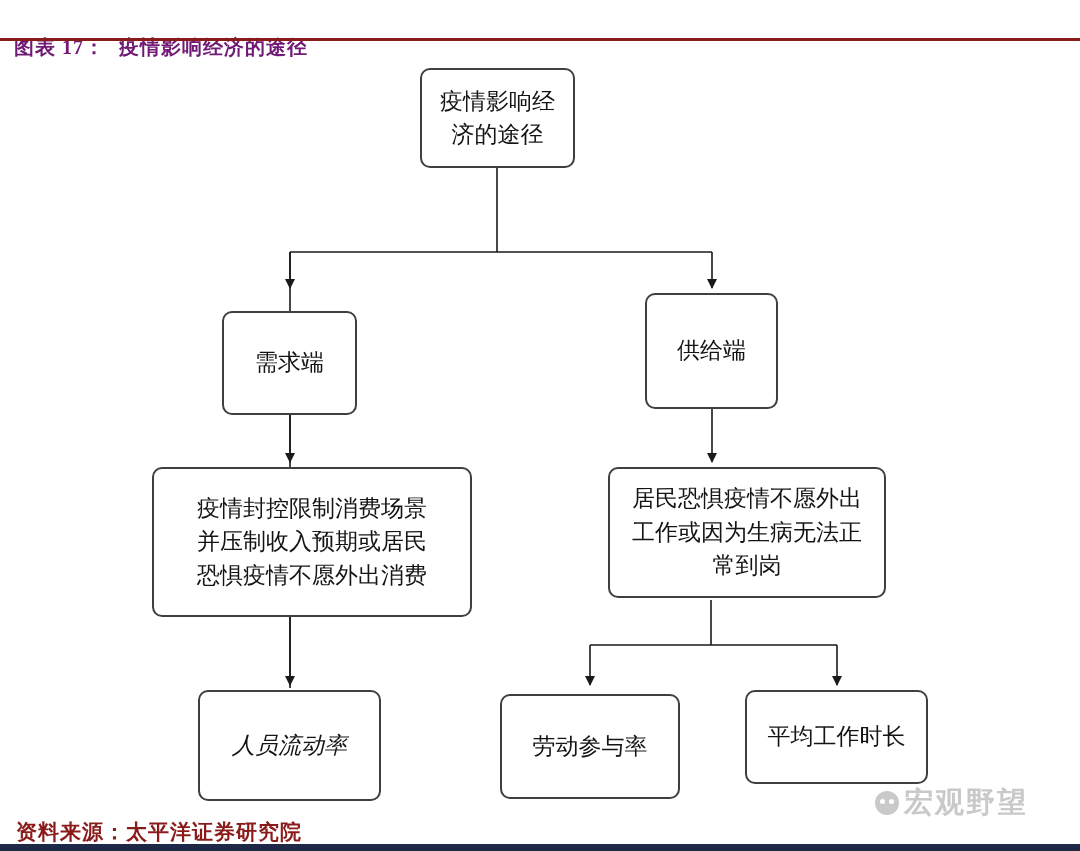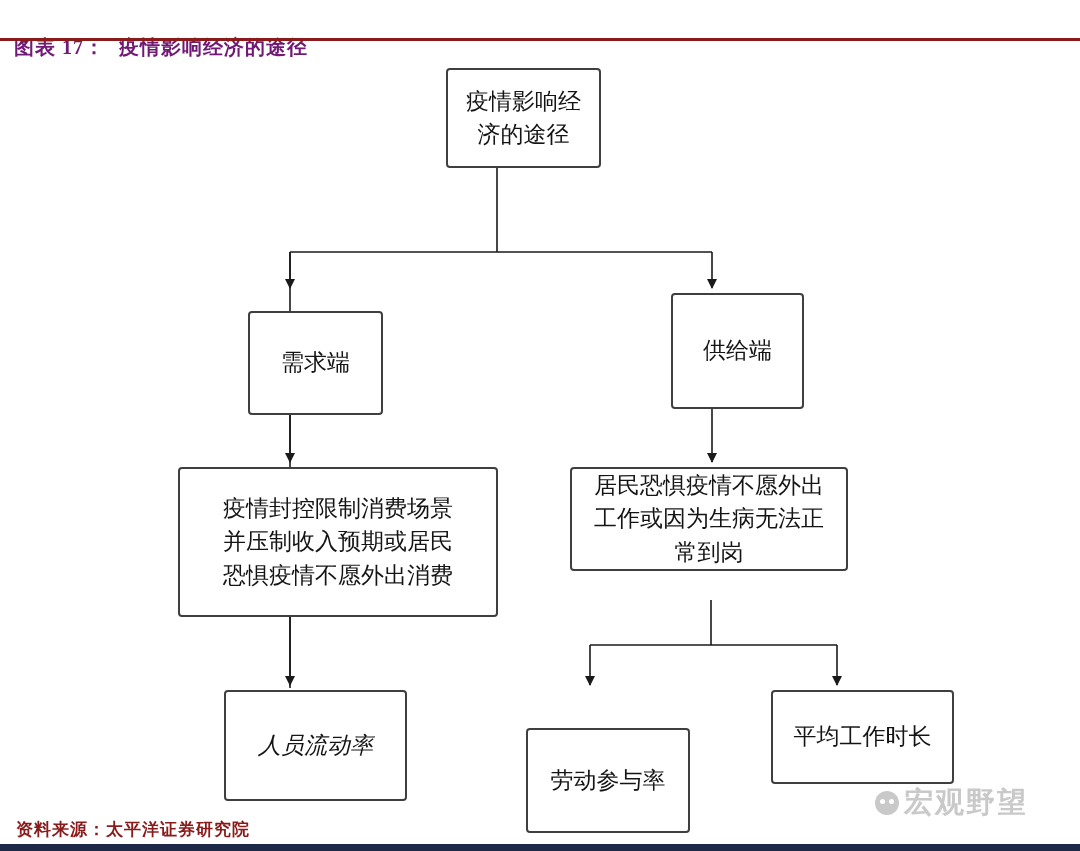--- a/index.html
+++ b/index.html
@@ -14,37 +14,37 @@
     font-size:20px; color:#701a75; letter-spacing:1px;margin-top:26px;
   }
   .fig-title .gap { display:inline-block; width:14px; }
   .title-rule {
     position:absolute; left:0; top:38px; width:1080px; height:3px;
     background:#8a1b1b;
   }
   .connectors { position:absolute; left:0; top:0; z-index:0; }
   .node {
     position:absolute; z-index:1; background:#ffffff;
-    border:2px solid #3f3f3f; border-radius:4px;
+    border:2px solid #3f3f3f; border-radius:10px;
     display:flex; align-items:center; justify-content:center;
     text-align:center; font-size:23px; color:#141414;
-    line-height:1.45; white-space:pre-line; padding:0;margin-left:26px;
+    line-height:1.45; white-space:pre-line; padding:0;
   }
   .node-root          { left:420px; top:68px;  width:155px; height:100px; }
   .node-demand        { left:222px; top:311px; width:135px; height:104px; }
   .node-supply        { left:645px; top:293px; width:133px; height:116px; }
   .node-demand-detail { left:152px; top:467px; width:320px; height:150px; }
-  .node-supply-detail { left:544px; top:467px; width:278px; height:104px; }
+  .node-supply-detail { left:608px; top:467px; width:278px; height:131px; }
   .node-mobility      { left:198px; top:690px; width:183px; height:111px;font-style:italic; }
-  .node-participation { left:500px; top:728px; width:164px; height:105px; }
+  .node-participation { left:500px; top:694px; width:180px; height:105px; }
   .node-hours         { left:745px; top:690px; width:183px; height:94px; }
   .source-line {
     position:absolute; left:16px; top:818px;
     font-family:"Liberation Serif", serif; font-weight:bold;
-    font-size:17px; color:#8a1b1b; letter-spacing:1px;
+    font-size:21px; color:#8a1b1b; letter-spacing:1px;
   }
   .watermark {
     position:absolute; right:52px; top:783px; z-index:2;
     display:flex; align-items:center; gap:5px;
     color:#c9c9c9; font-size:29px; font-weight:bold; letter-spacing:2px;
   }
   .wm-logo {
     width:24px; height:24px; border-radius:50%;
     background:#c9c9c9; position:relative; flex:0 0 auto;
   }

